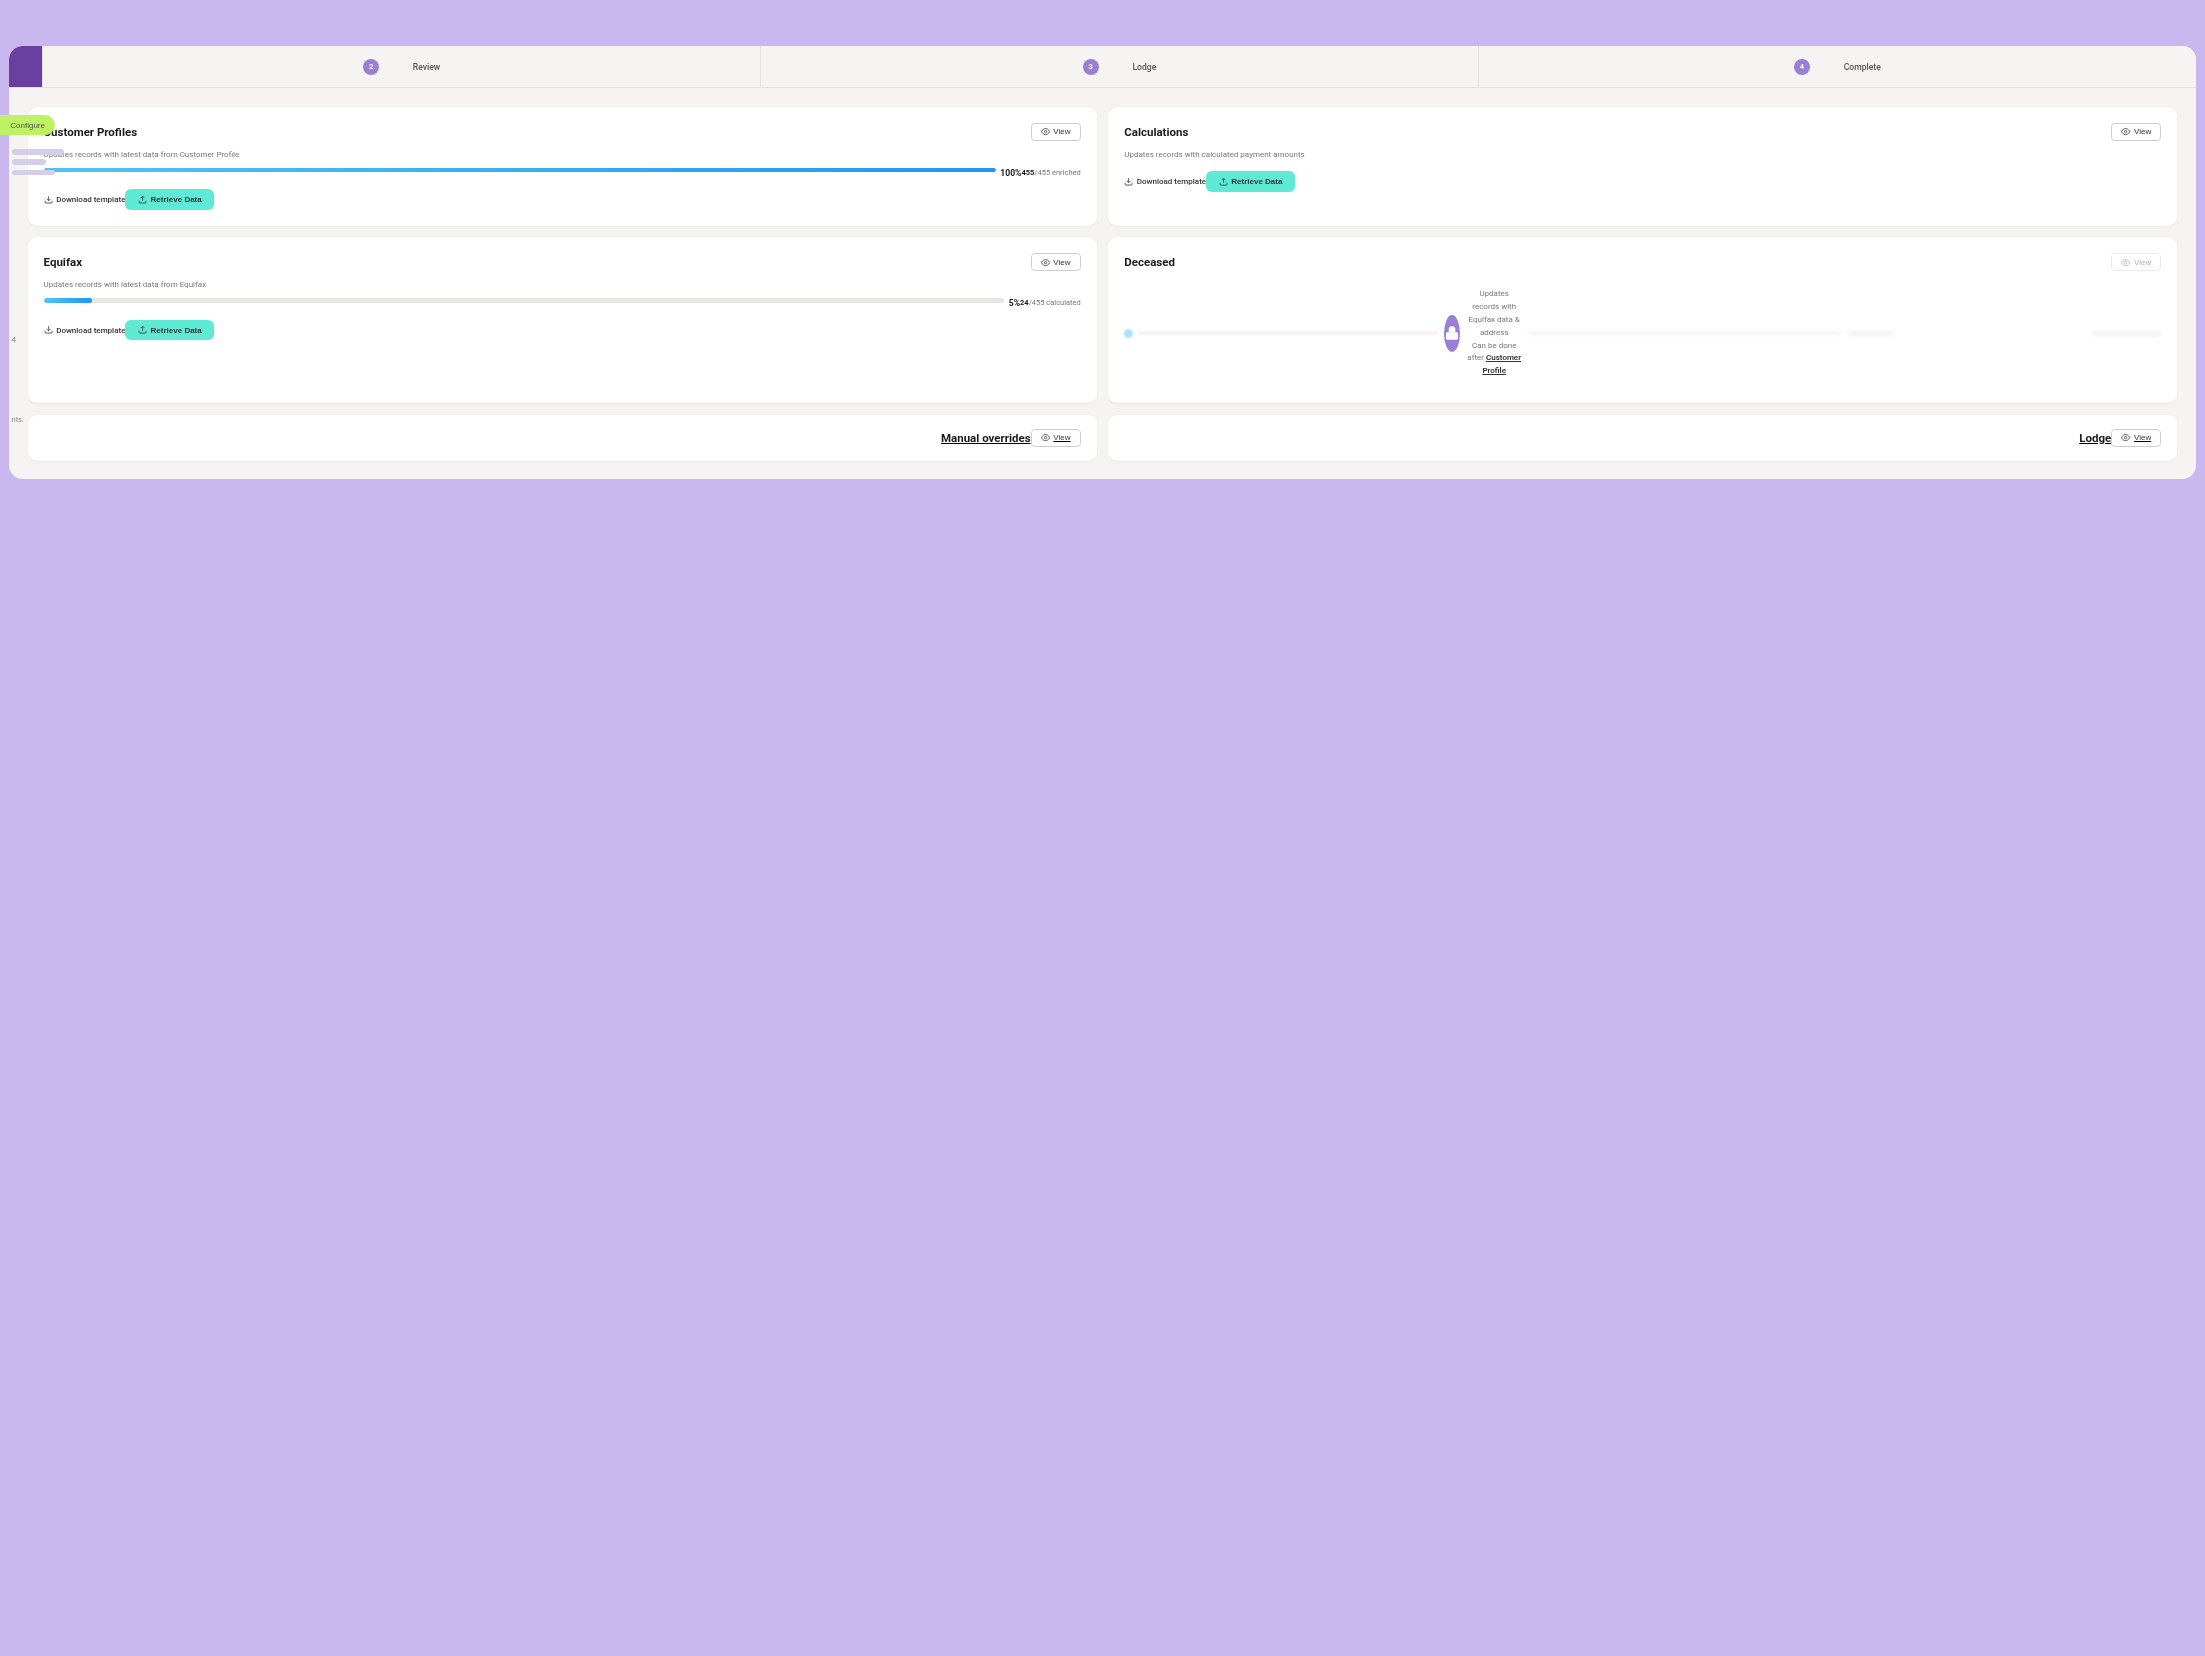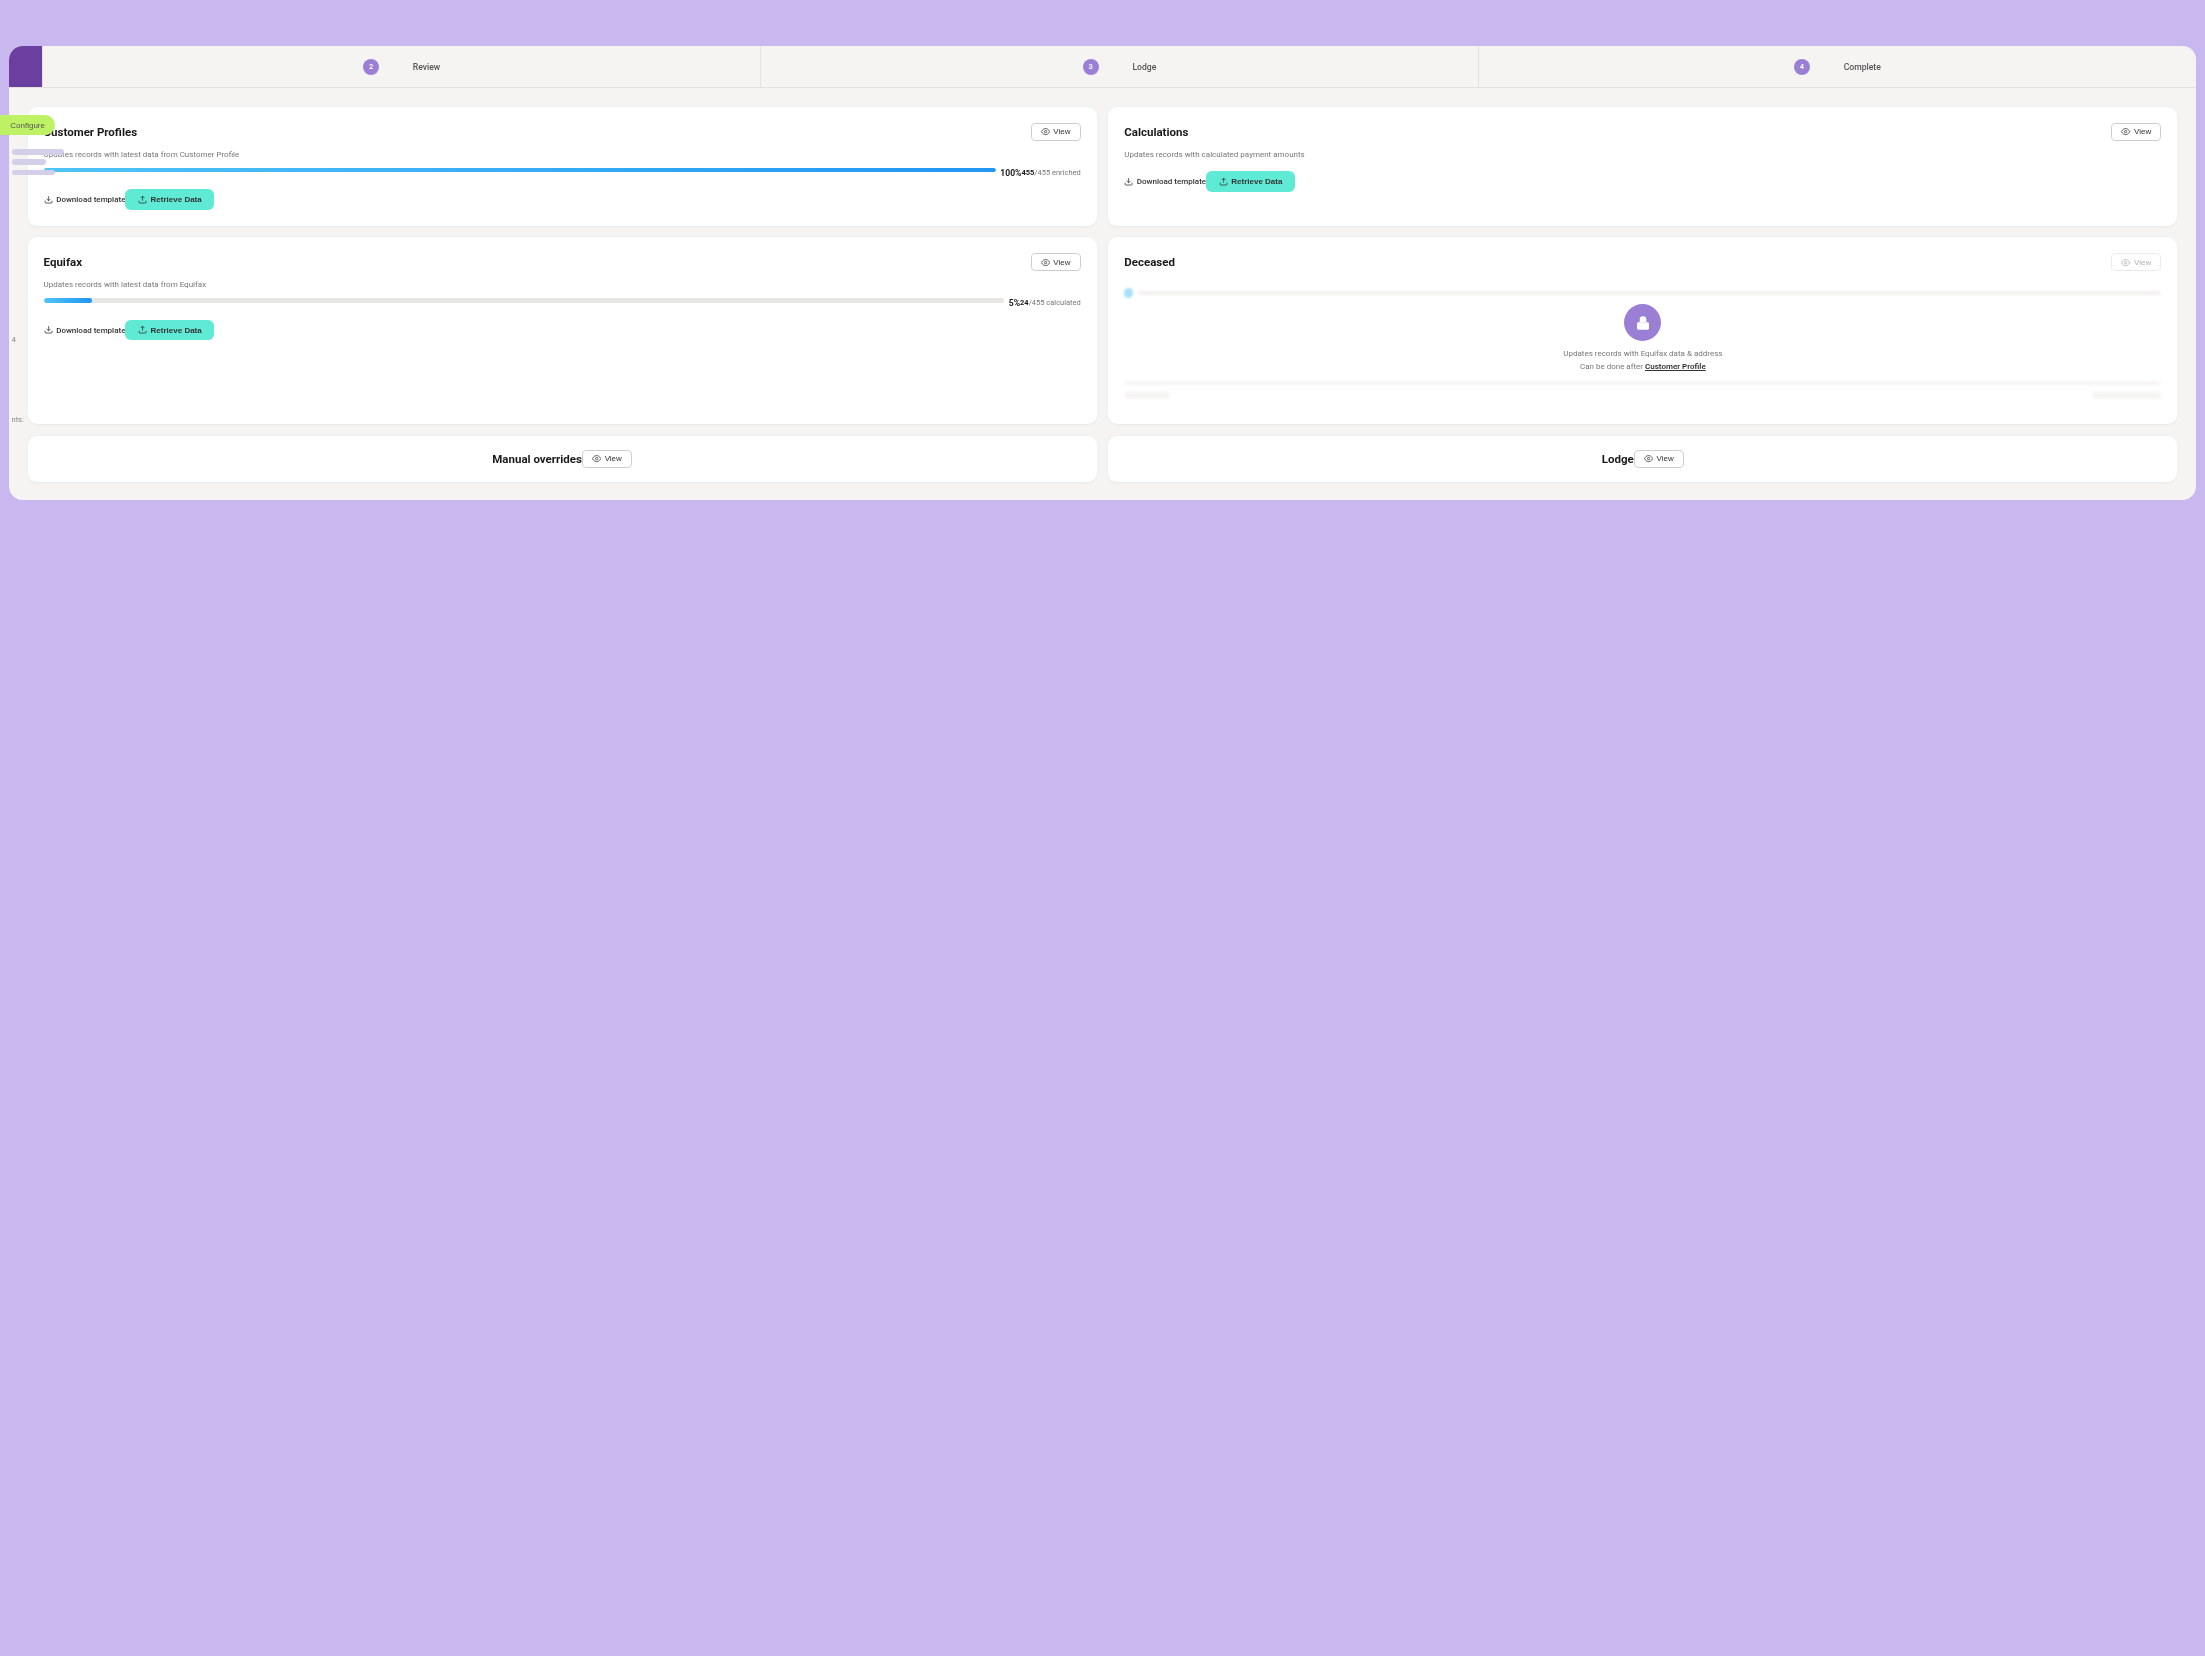--- a/index.html
+++ b/index.html
@@ -181,21 +181,20 @@
       padding: 5.7px 12.6px;
       font-size: 8px;
       font-weight: 600;
       color: #333;
       cursor: pointer;
     }
 
     
     .locked-overlay {
       display: flex;
-      flex-direction: column;
       align-items: center;
       gap: 6.9px;
       padding: 9.2px 0;
     }
     .lock-icon-circle {
       width: 37px;
       height: 37px;
       border-radius: 50%;
       background: #9b7fd4;
       display: flex;
@@ -250,22 +249,23 @@
 
     
     .partial-card {
       background: #fff;
       border-radius: 9.2px;
       padding: 16px;
       height: 46px;
       overflow: hidden;
       display: flex;
       align-items: center;
-      justify-content: center;
+      justify-content: flex-end;
       box-shadow: 0 0.6px 2.3px rgba(0,0,0,0.05);
+      text-decoration: underline;
     }
     .partial-title {
       font-size: 11.5px;
       font-weight: 700;
       color: #1a1a1a;
     }
   </style>
 </head>
 <body>
 

